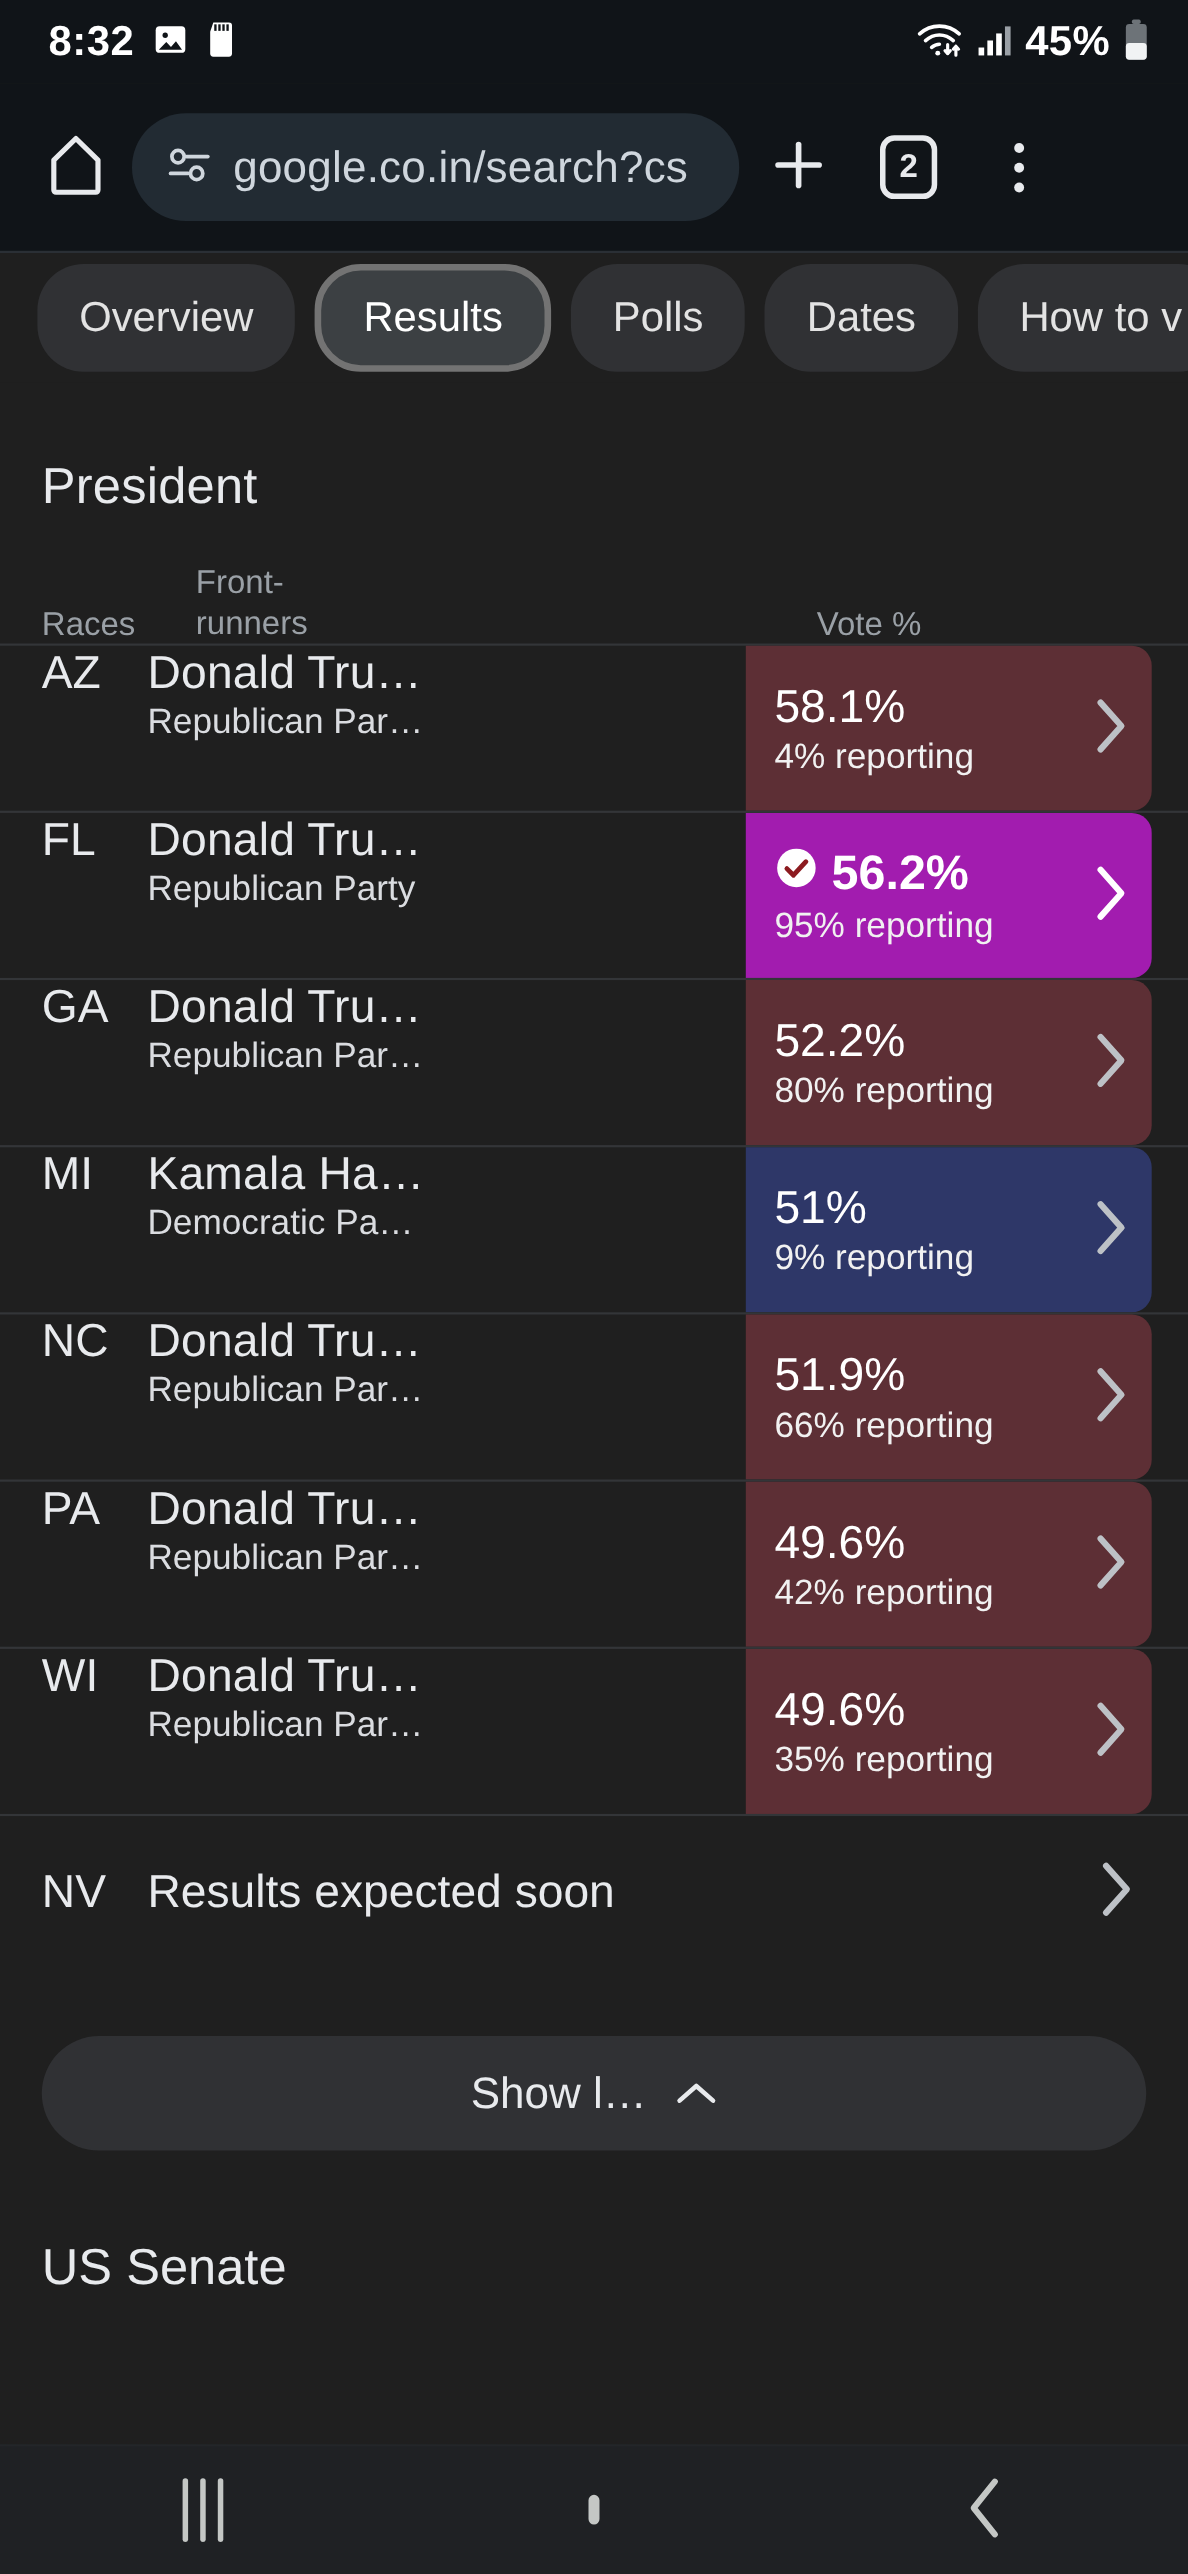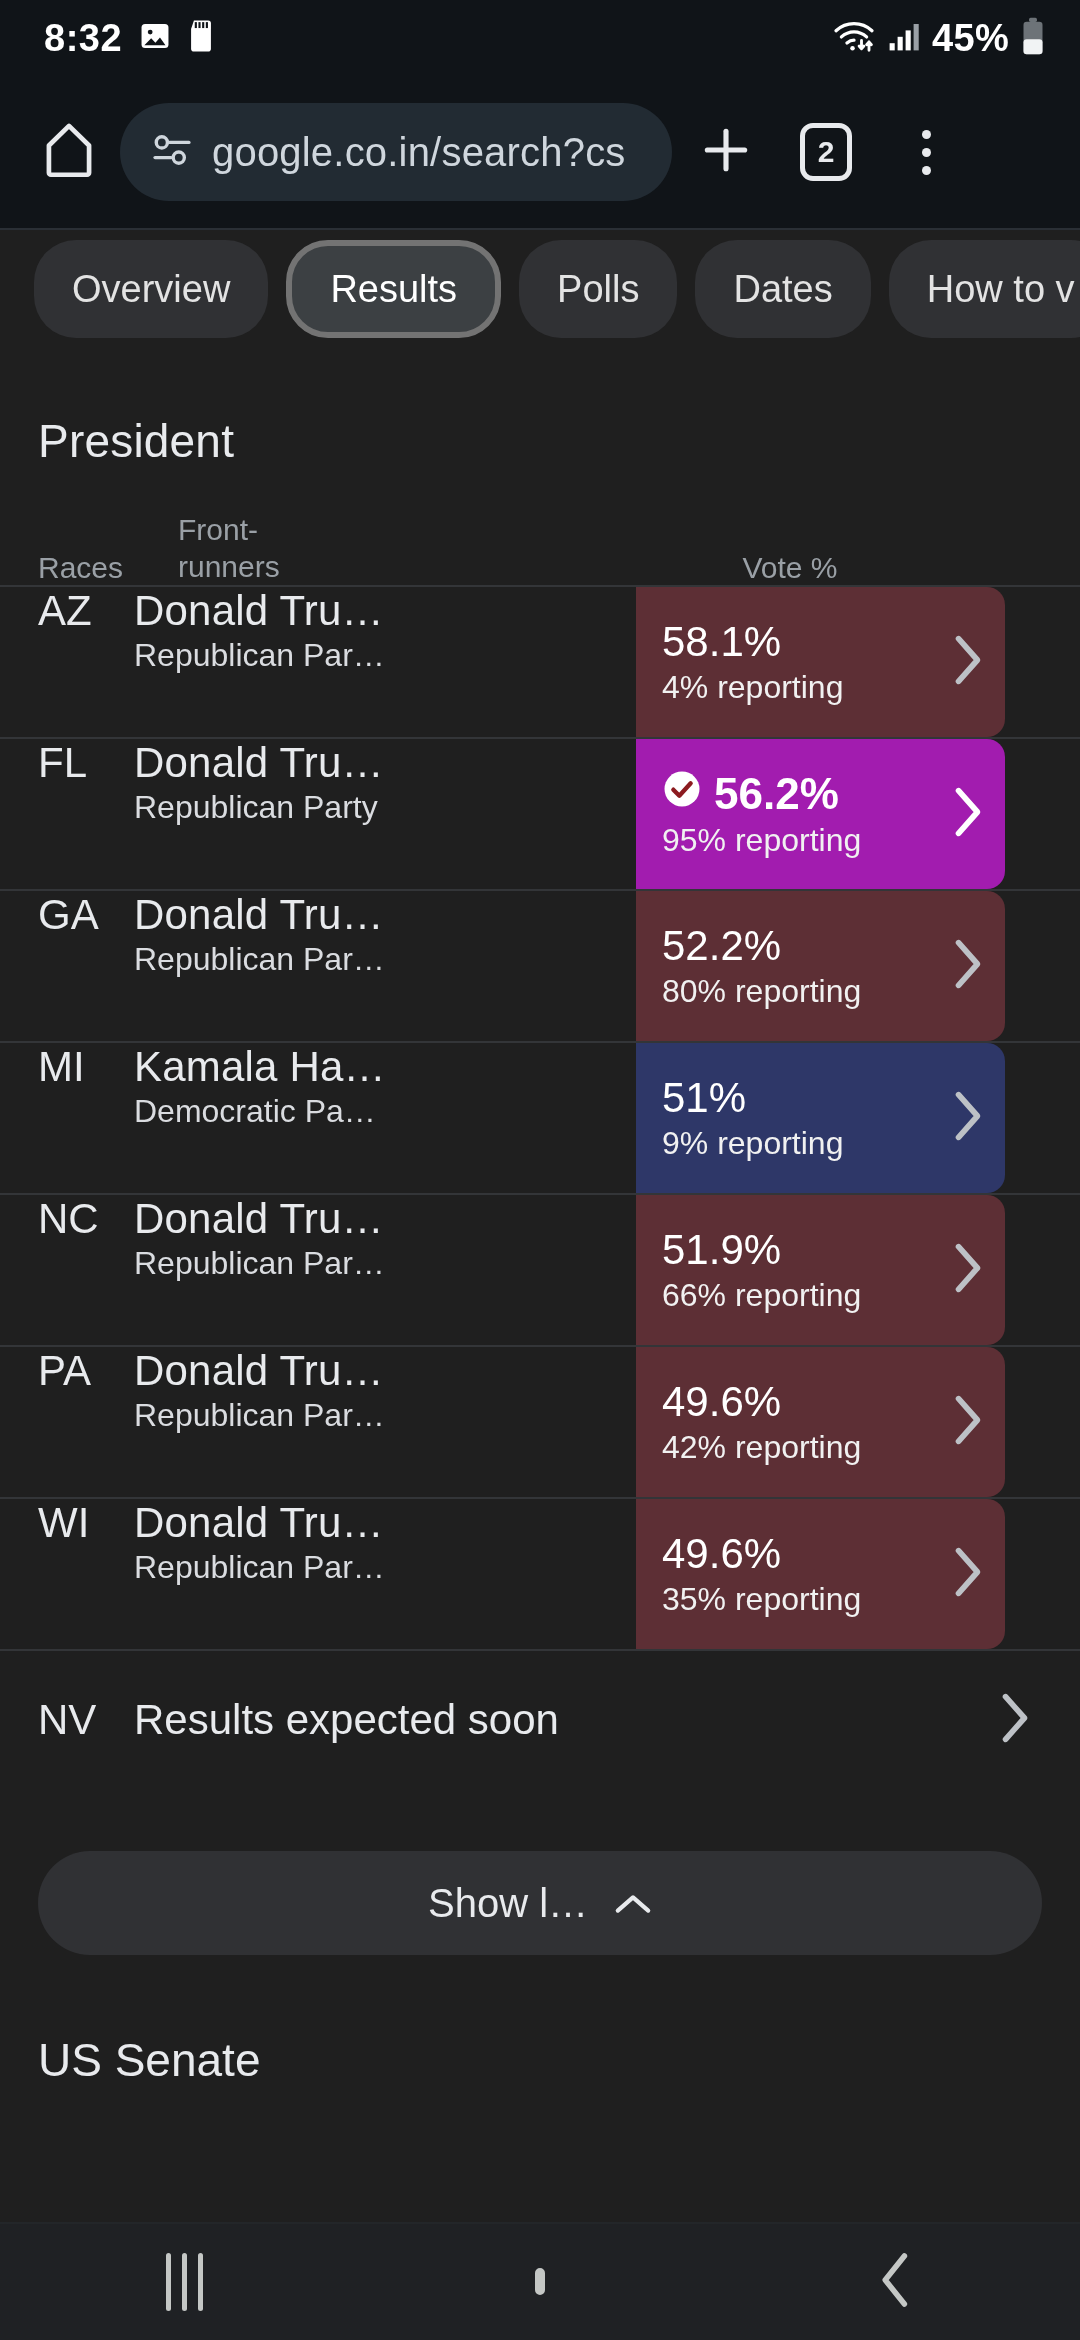--- a/index.html
+++ b/index.html
@@ -87,21 +87,21 @@
   .row .left{
     display:flex; align-items:flex-start; padding-left:38px;
     width:661px; flex:0 0 661px;
   }
   .st{ width:96px; flex:0 0 96px; font-size:42px; color:#e8eaed; }
   .cand{ display:flex; flex-direction:column; justify-content:center; gap:2px; }
   .cand-name{ font-size:42px; color:#e8eaed; line-height:1.12; letter-spacing:.2px;}
   .cand-party{ font-size:32px; color:#dadce0; line-height:1.2; }
 
   .bar{
-    position:absolute; left:636px; top:0; bottom:0; width:369px;
+    position:absolute; left:678px; top:0; bottom:0; width:369px;
     border-radius:0 18px 18px 0;
     display:flex; align-items:center;
     padding-left:26px; padding-right:20px;
   }
   .bar.red-muted{ background:#5d2f35; }
   .bar.red-strong{ background:#a21caf; }
   .bar.blue{ background:#2e3768; }
   .bar .vals{ display:flex; flex-direction:column; gap:4px; }
   .pct{ font-size:42px; color:#fff; display:flex; align-items:center; gap:12px; line-height:1.1; }
   .pct.big{ font-size:44px; font-weight:700; }

